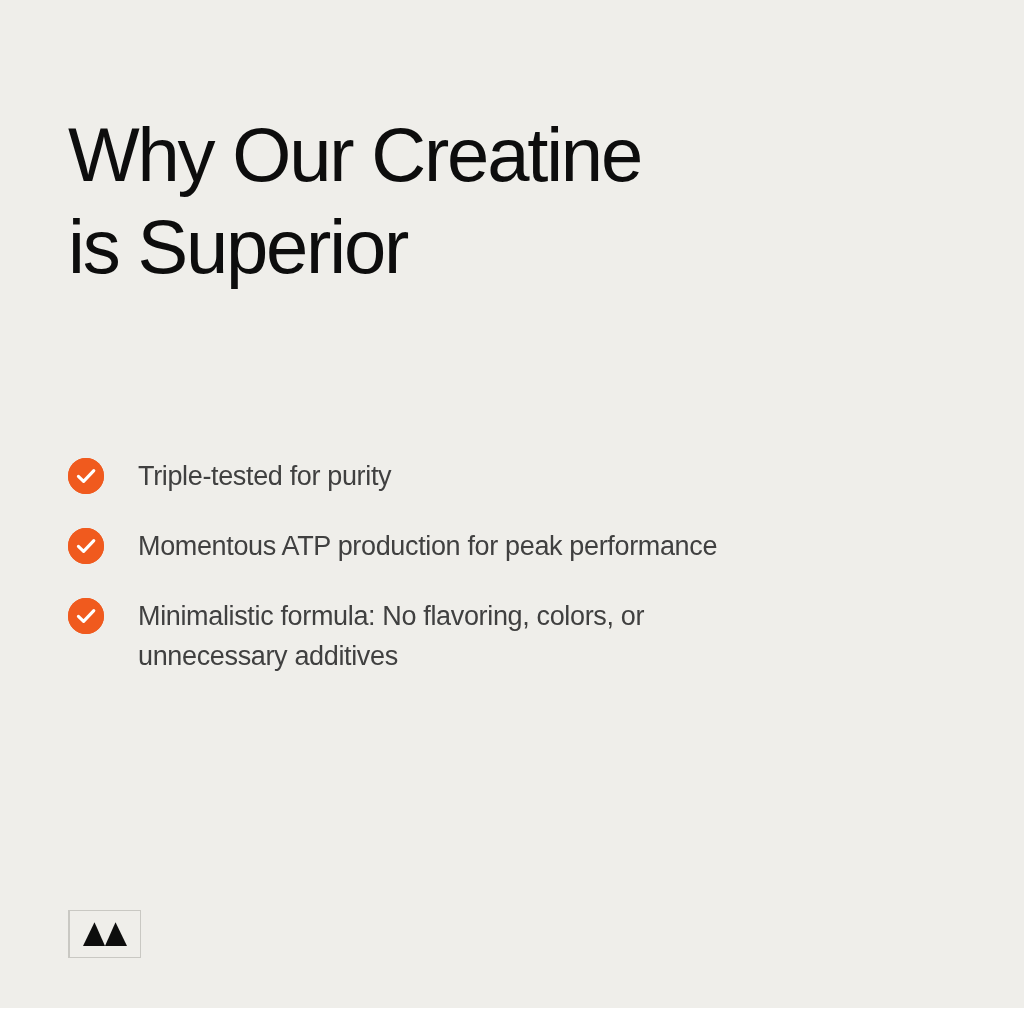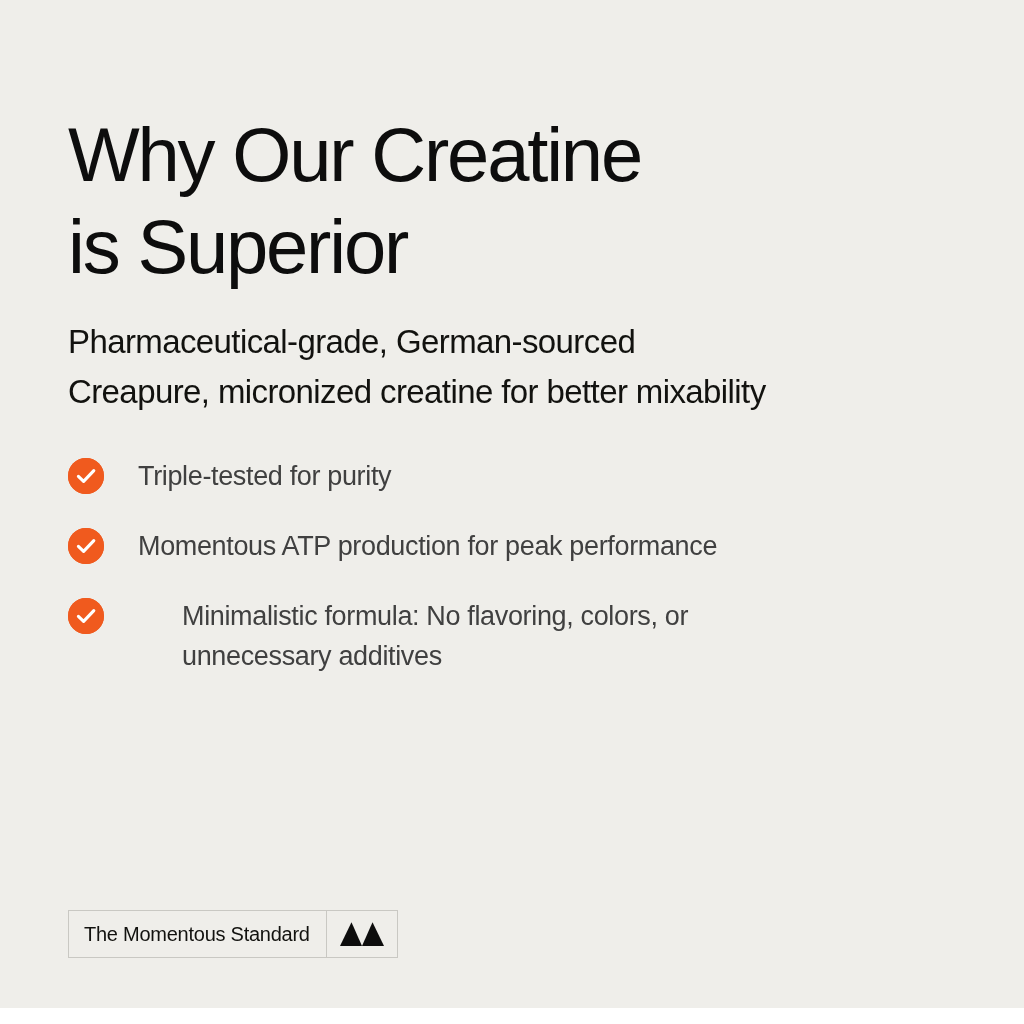--- a/index.html
+++ b/index.html
@@ -54,21 +54,21 @@
     position: absolute;
     left: 68px;
     top: 455px;
     width: 900px;
   }
   .benefit {
     display: flex;
     align-items: flex-start;
     margin-bottom: 29px;
   }
-  .benefit:last-child { margin-bottom: 0; gap: 44px; }
+  .benefit:last-child { margin-bottom: 0; }
 
   .check-badge {
     flex: 0 0 auto;
     width: 36px;
     height: 36px;
     border-radius: 50%;
     background: #f05a1e;
     margin-top: 3px;
     position: relative;
   }
@@ -125,22 +125,20 @@
   .standard-logo svg { display: block; }
 </style>
 </head>
 <body>
 
 <div id="card">
 
   <h1 class="headline">Why Our Creatine
 is Superior</h1>
 
-  <p class="subhead">Pharmaceutical-grade, German-sourced
-Creapure, micronized creatine for better mixability</p>
 
   <div class="benefits">
 
     <div class="benefit">
       <span class="check-badge">
         <svg viewBox="0 0 36 36" aria-hidden="true">
           <circle cx="18" cy="18" r="18" fill="#f05a1e"></circle>
           <path d="M10.4 18.3 L15.6 23.4 L25.8 12.6" fill="none" stroke="#ffffff" stroke-width="3.1" stroke-linecap="round" stroke-linejoin="round"></path>
         </svg>
       </span>
@@ -165,21 +163,20 @@
           <path d="M10.4 18.3 L15.6 23.4 L25.8 12.6" fill="none" stroke="#ffffff" stroke-width="3.1" stroke-linecap="round" stroke-linejoin="round"></path>
         </svg>
       </span>
       <span class="benefit-text">Minimalistic formula: No flavoring, colors, or
 unnecessary additives</span>
     </div>
 
   </div>
 
   <div class="standard-badge">
-    <span class="standard-label">The Momentous Standard</span>
     <span class="standard-logo">
       <svg width="46" height="26" viewBox="0 0 46 26" aria-hidden="true">
         <path d="M1 25 L12.5 1.2 L23 25 Z" fill="#0d0d0d"></path>
         <path d="M23 25 L33.5 1.2 L45 25 Z" fill="#0d0d0d"></path>
       </svg>
     </span>
   </div>
 
 </div>
 

